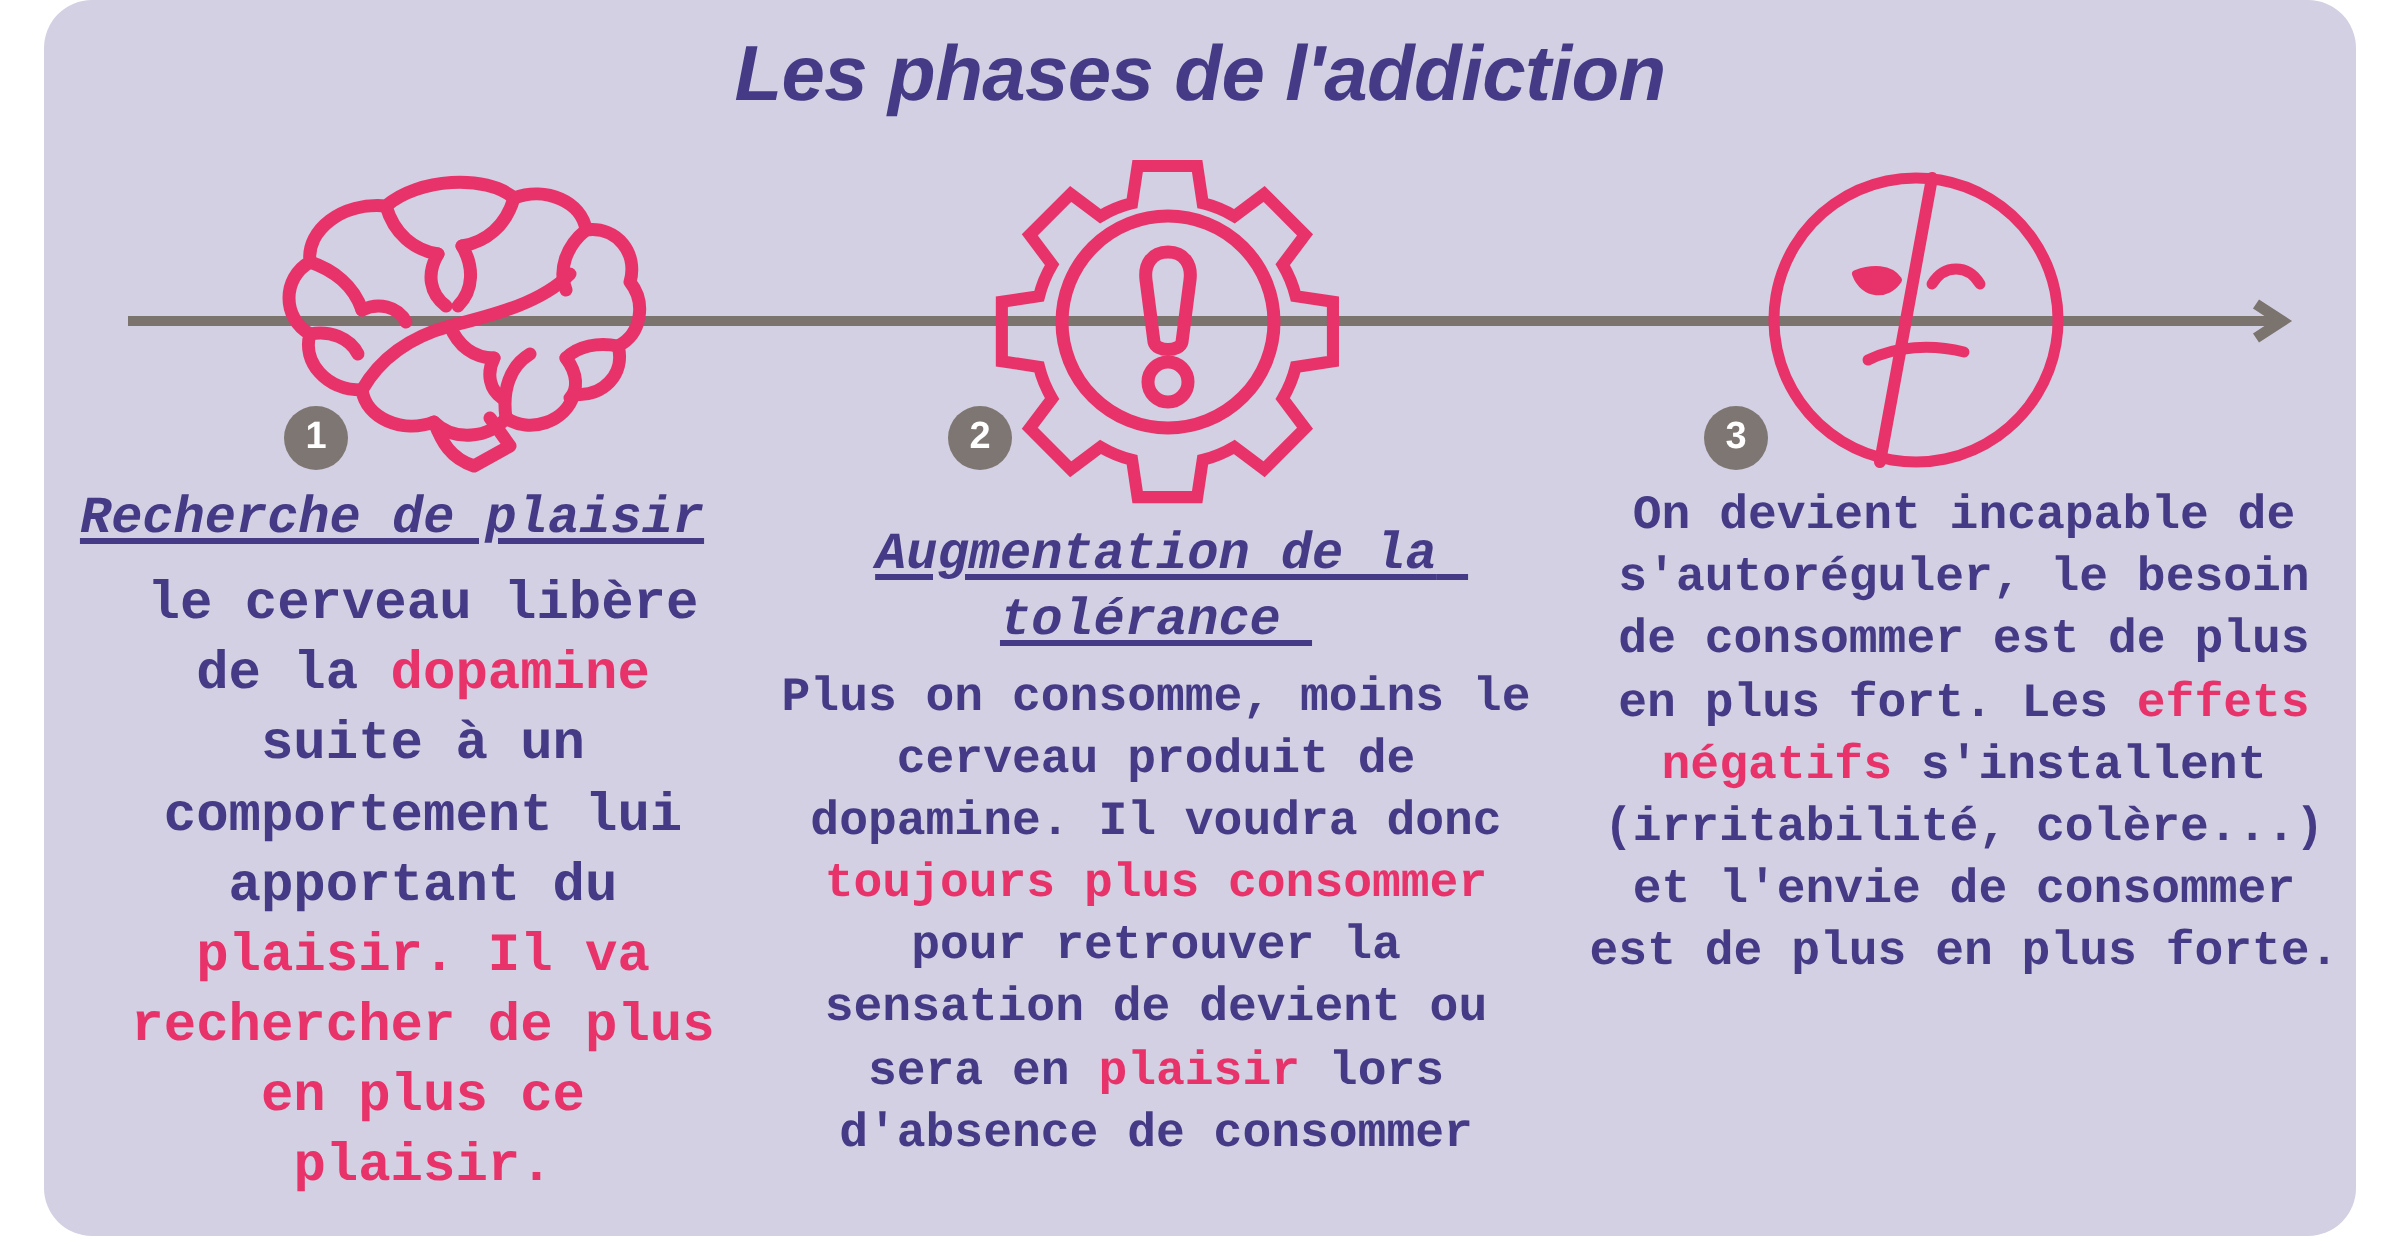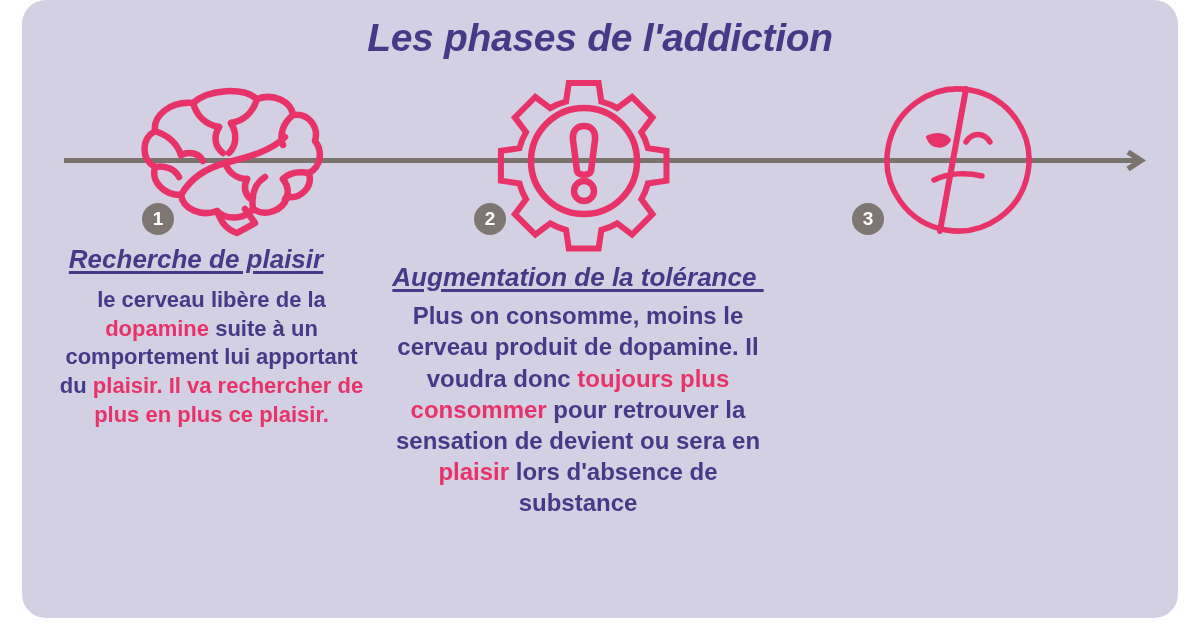--- a/index.html
+++ b/index.html
@@ -98,20 +98,21 @@
   
   .columns {
     position: absolute;
     left: 22px;
     top: 243px;
     width: 1156px;
     display: flex;
     flex-direction: row;
     align-items: flex-start;
     justify-content: space-between;
+    font-family: Liberation Mono, monospace;
   }
   .column {
     box-sizing: border-box;
     text-align: center;
   }
   #column-1 { width: 348px; padding: 0 6px; }
   #column-2 { width: 396px; padding: 0 4px; margin-top: 18px; }
   #column-3 { width: 392px; padding: 0 4px; }
 
   .col-heading {
@@ -129,21 +130,21 @@
   #column-3 .col-heading { margin-bottom: 4px; }
   #column-2 .col-heading { margin-bottom: 6px; }
 
   .col-body {
     font-size: 24px;
     font-weight: bold;
     color: #453a86;
     line-height: 1.30;
     margin: 0;
   }
-  #column-1 .col-body { font-size: 22px; margin-left: 31px; }
+  #column-1 .col-body { font-size: 27px; margin-left: 31px; }
 
   .hl { color: #e8336a; }
 </style>
 </head>
 <body>
 
 <div id="infographic">
 
   <div class="panel"></div>
 
@@ -222,20 +223,21 @@
 
   <div class="columns">
 
     <div class="column" id="column-1">
       <div class="col-heading">Recherche de plaisir</div>
       <div class="col-body"><span>le cerveau libère de la </span><span class="hl">dopamine</span><span> suite à un comportement lui apportant du </span><span class="hl">plaisir. Il va rechercher de plus en plus ce plaisir.</span></div>
     </div>
 
     <div class="column" id="column-2">
       <div class="col-heading">Augmentation de la tolérance </div>
-      <div class="col-body"><span>Plus on consomme, moins le cerveau produit de dopamine. Il voudra donc </span><span class="hl">toujours plus consommer</span><span> pour retrouver la sensation de devient ou sera en </span><span class="hl">plaisir</span><span> lors d'absence de substance</span></div>
+      <div class="col-body"><span>Plus on consomme, moins le cerveau produit de dopamine. Il voudra donc </span><span class="hl">toujours plus consommer</span><span> pour retrouver la sensation de devient ou sera en </span><span class="hl">plaisir</span><span> lors d'absence de consommer</span></div>
     </div>
 
     <div class="column" id="column-3">
+      <div class="col-body"><span>On devient incapable de s'autoréguler, le besoin de consommer est de plus en plus fort. Les </span><span class="hl">effets négatifs</span><span> s'installent (irritabilité, colère...) et l'envie de consommer est de plus en plus forte.</span></div>
     </div>
 
   </div>
 </div>
 
 </body></html>

